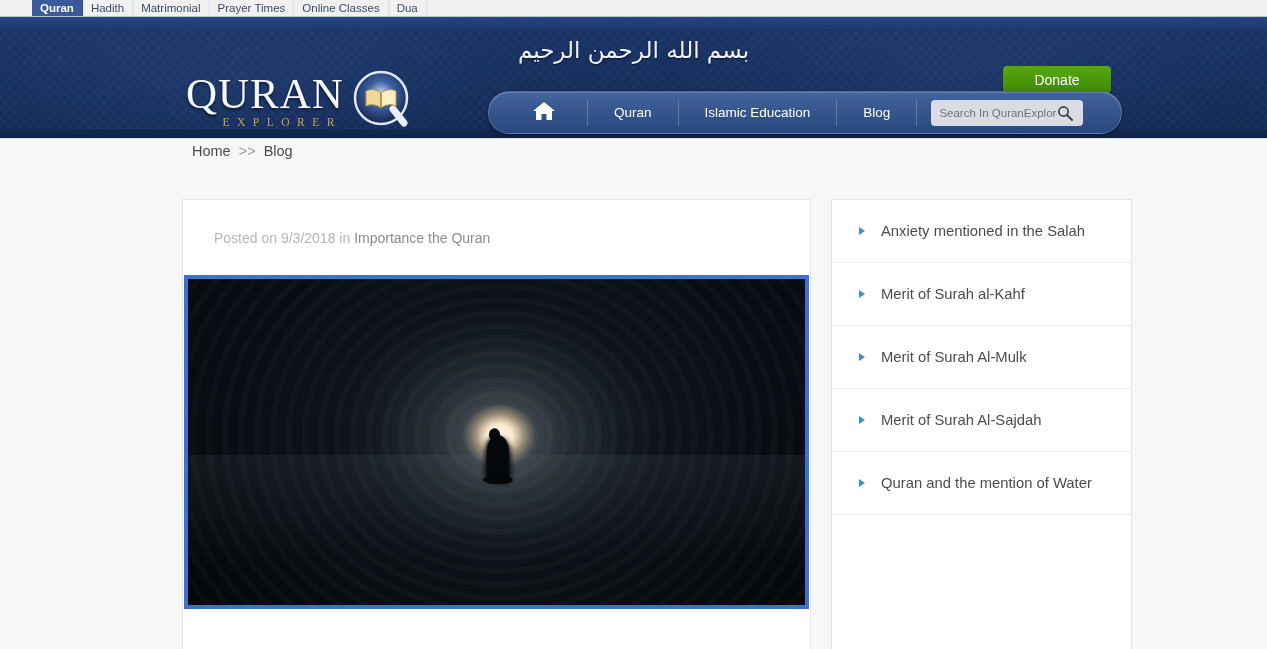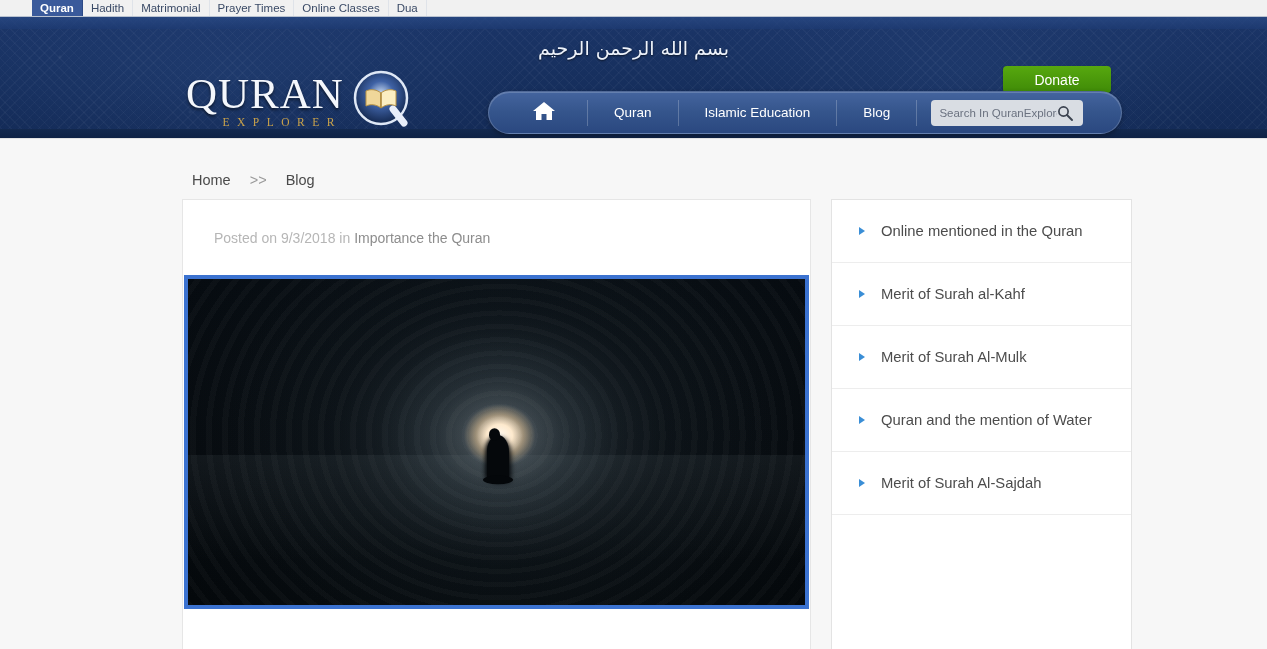--- a/index.html
+++ b/index.html
@@ -68,21 +68,21 @@
     background: linear-gradient(180deg, #13294f 0%, #0f2245 100%);
   }
 
   
   .bismillah {
     position: absolute;
     top: 20px;
     left: 0; right: 0;
     text-align: center;
     color: #eef3fb;
-    font-size: 19px;
+    font-size: 23px;
     font-family: "DejaVu Sans", sans-serif;
     letter-spacing: -1px;
     text-shadow: 0 1px 2px rgba(0,0,0,.6);
     z-index: 4;
     direction: rtl;
   }
 
   
   .logo {
     position: absolute;
@@ -175,24 +175,24 @@
 
   
   .page {
     position: relative;
     height: 511px;
     background: #f7f7f7;
     border-top: 1px solid #e2e2e2;
   }
   .breadcrumb {
     position: absolute;
-    left: 192px; top: 33px;
+    left: 192px; top: 4px;
     font-size: 14.5px;
     color: #4a4a4a;
-    display: flex; align-items: center; gap: 19px;
+    display: flex; align-items: center; gap: 8px;
   }
   .breadcrumb .sep { color: #9a9a9a; }
   .breadcrumb a { color: #4a4a4a; text-decoration: none; cursor: pointer; }
 
   
   .content-card {
     position: absolute;
     left: 182px; top: 60px;
     width: 629px;
     height: 452px;
@@ -397,33 +397,33 @@
       <div class="tunnel-rings"></div>
       <div class="tunnel-floor"></div>
       <div class="figure"></div>
     </div>
   </div>
 
   <div class="sidebar">
 
     <div class="recent-item">
       <span class="bullet"></span>
-      <span class="recent-label">Online mentioned in the Quran</span>
+      <span class="recent-label">Anxiety mentioned in the Salah</span>
     </div>
     <div class="recent-item">
       <span class="bullet"></span>
       <span class="recent-label">Merit of Surah al-Kahf</span>
     </div>
     <div class="recent-item">
       <span class="bullet"></span>
       <span class="recent-label">Merit of Surah Al-Mulk</span>
     </div>
     <div class="recent-item">
       <span class="bullet"></span>
-      <span class="recent-label">Quran and the mention of Water</span>
+      <span class="recent-label">Merit of Surah Al-Sajdah</span>
     </div>
     <div class="recent-item">
       <span class="bullet"></span>
-      <span class="recent-label">Merit of Surah Al-Sajdah</span>
+      <span class="recent-label">Quran and the mention of Water</span>
     </div>
   </div>
 
 </div>
 
 </body></html>

